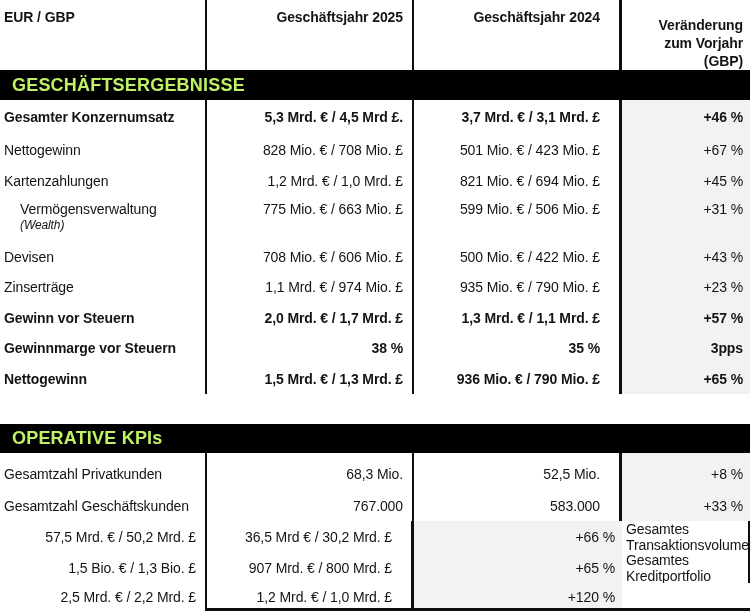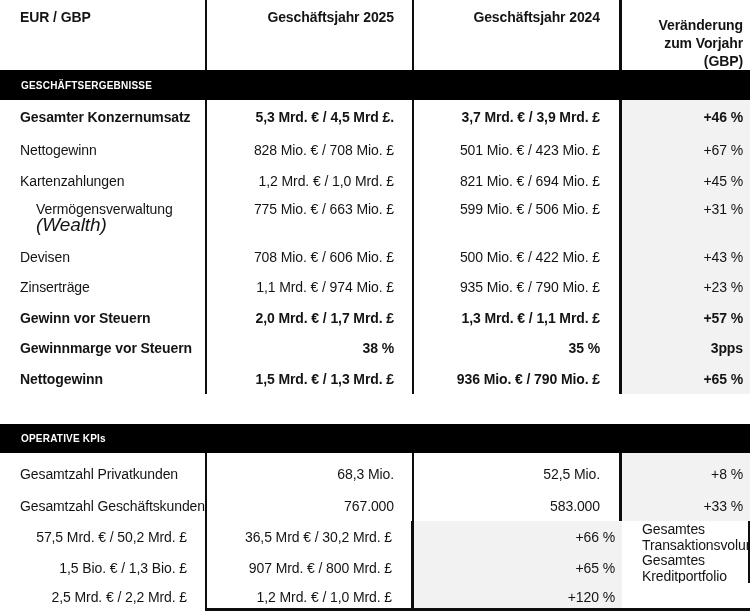--- a/index.html
+++ b/index.html
@@ -30,27 +30,27 @@
 
   .cell {
     display: flex;
     align-items: center;
     font-size: 14px;
     line-height: 16px;
     overflow: hidden;
   }
   .c1 {
     border-right: 2px solid var(--line, #0d0d0d);
-    padding-left: 20px;
+    padding-left: 4px;
     justify-content: flex-start;
     text-align: left;
   }
   .c2 {
     border-right: 2px solid var(--line, #0d0d0d);
-    padding-right: 18px;
+    padding-right: 9px;
     justify-content: flex-end;
     text-align: right;
   }
   .c3 {
     border-right: 3px solid var(--line, #0d0d0d);
     padding-right: 19px;
     justify-content: flex-end;
     text-align: right;
   }
   .c4 {
@@ -67,37 +67,37 @@
   }
   .colhead-change {
     flex-direction: column;
     align-items: flex-end;
     line-height: 18px;
   }
 
   .sectionbar {
     grid-column: 1 / -1;
     background: var(--bar-bg, #000000);
-    color: #ffffff;
+    color: #bef264;
     font-weight: bold;
-    font-size: 10px;
+    font-size: 18px;
     display: flex;
     align-items: center;
-    padding-left: 21px;
+    padding-left: 12px;
     letter-spacing: 0.2px;
   }
 
   .gap { grid-column: 1 / -1; background: #ffffff; }
 
   .b { font-weight: bold; }
   .top { align-items: flex-start; padding-top: 5px; }
   .pt { padding-top: 4px; }
 
   .label-stack { display: flex; flex-direction: column; margin-left: 16px; }
-  .sub { font-style: italic; font-weight: normal; font-size: 19px; }
+  .sub { font-style: italic; font-weight: normal; font-size: 12px; }
 
   .bottom-strip {
     position: absolute;
     left: 207px;
     right: 0;
     bottom: 0;
     height: 3px;
     background: var(--line, #0d0d0d);
   }
 </style>
@@ -113,21 +113,21 @@
     <div class="cell c4 headcell colhead-change">
       <div>Veränderung</div>
       <div>zum Vorjahr</div>
       <div>(GBP)</div>
     </div>
 
     <div class="sectionbar">GESCHÄFTSERGEBNISSE</div>
 
     <div class="cell c1 b">Gesamter Konzernumsatz</div>
     <div class="cell c2 b">5,3 Mrd. € / 4,5 Mrd £.</div>
-    <div class="cell c3 b">3,7 Mrd. € / 3,9 Mrd. £</div>
+    <div class="cell c3 b">3,7 Mrd. € / 3,1 Mrd. £</div>
     <div class="cell c4 b data">+46 %</div>
 
     <div class="cell c1">Nettogewinn</div>
     <div class="cell c2">828 Mio. € / 708 Mio. £</div>
     <div class="cell c3">501 Mio. € / 423 Mio. £</div>
     <div class="cell c4 data">+67 %</div>
 
     <div class="cell c1">Kartenzahlungen</div>
     <div class="cell c2">1,2 Mrd. € / 1,0 Mrd. £</div>
     <div class="cell c3">821 Mio. € / 694 Mio. £</div>

